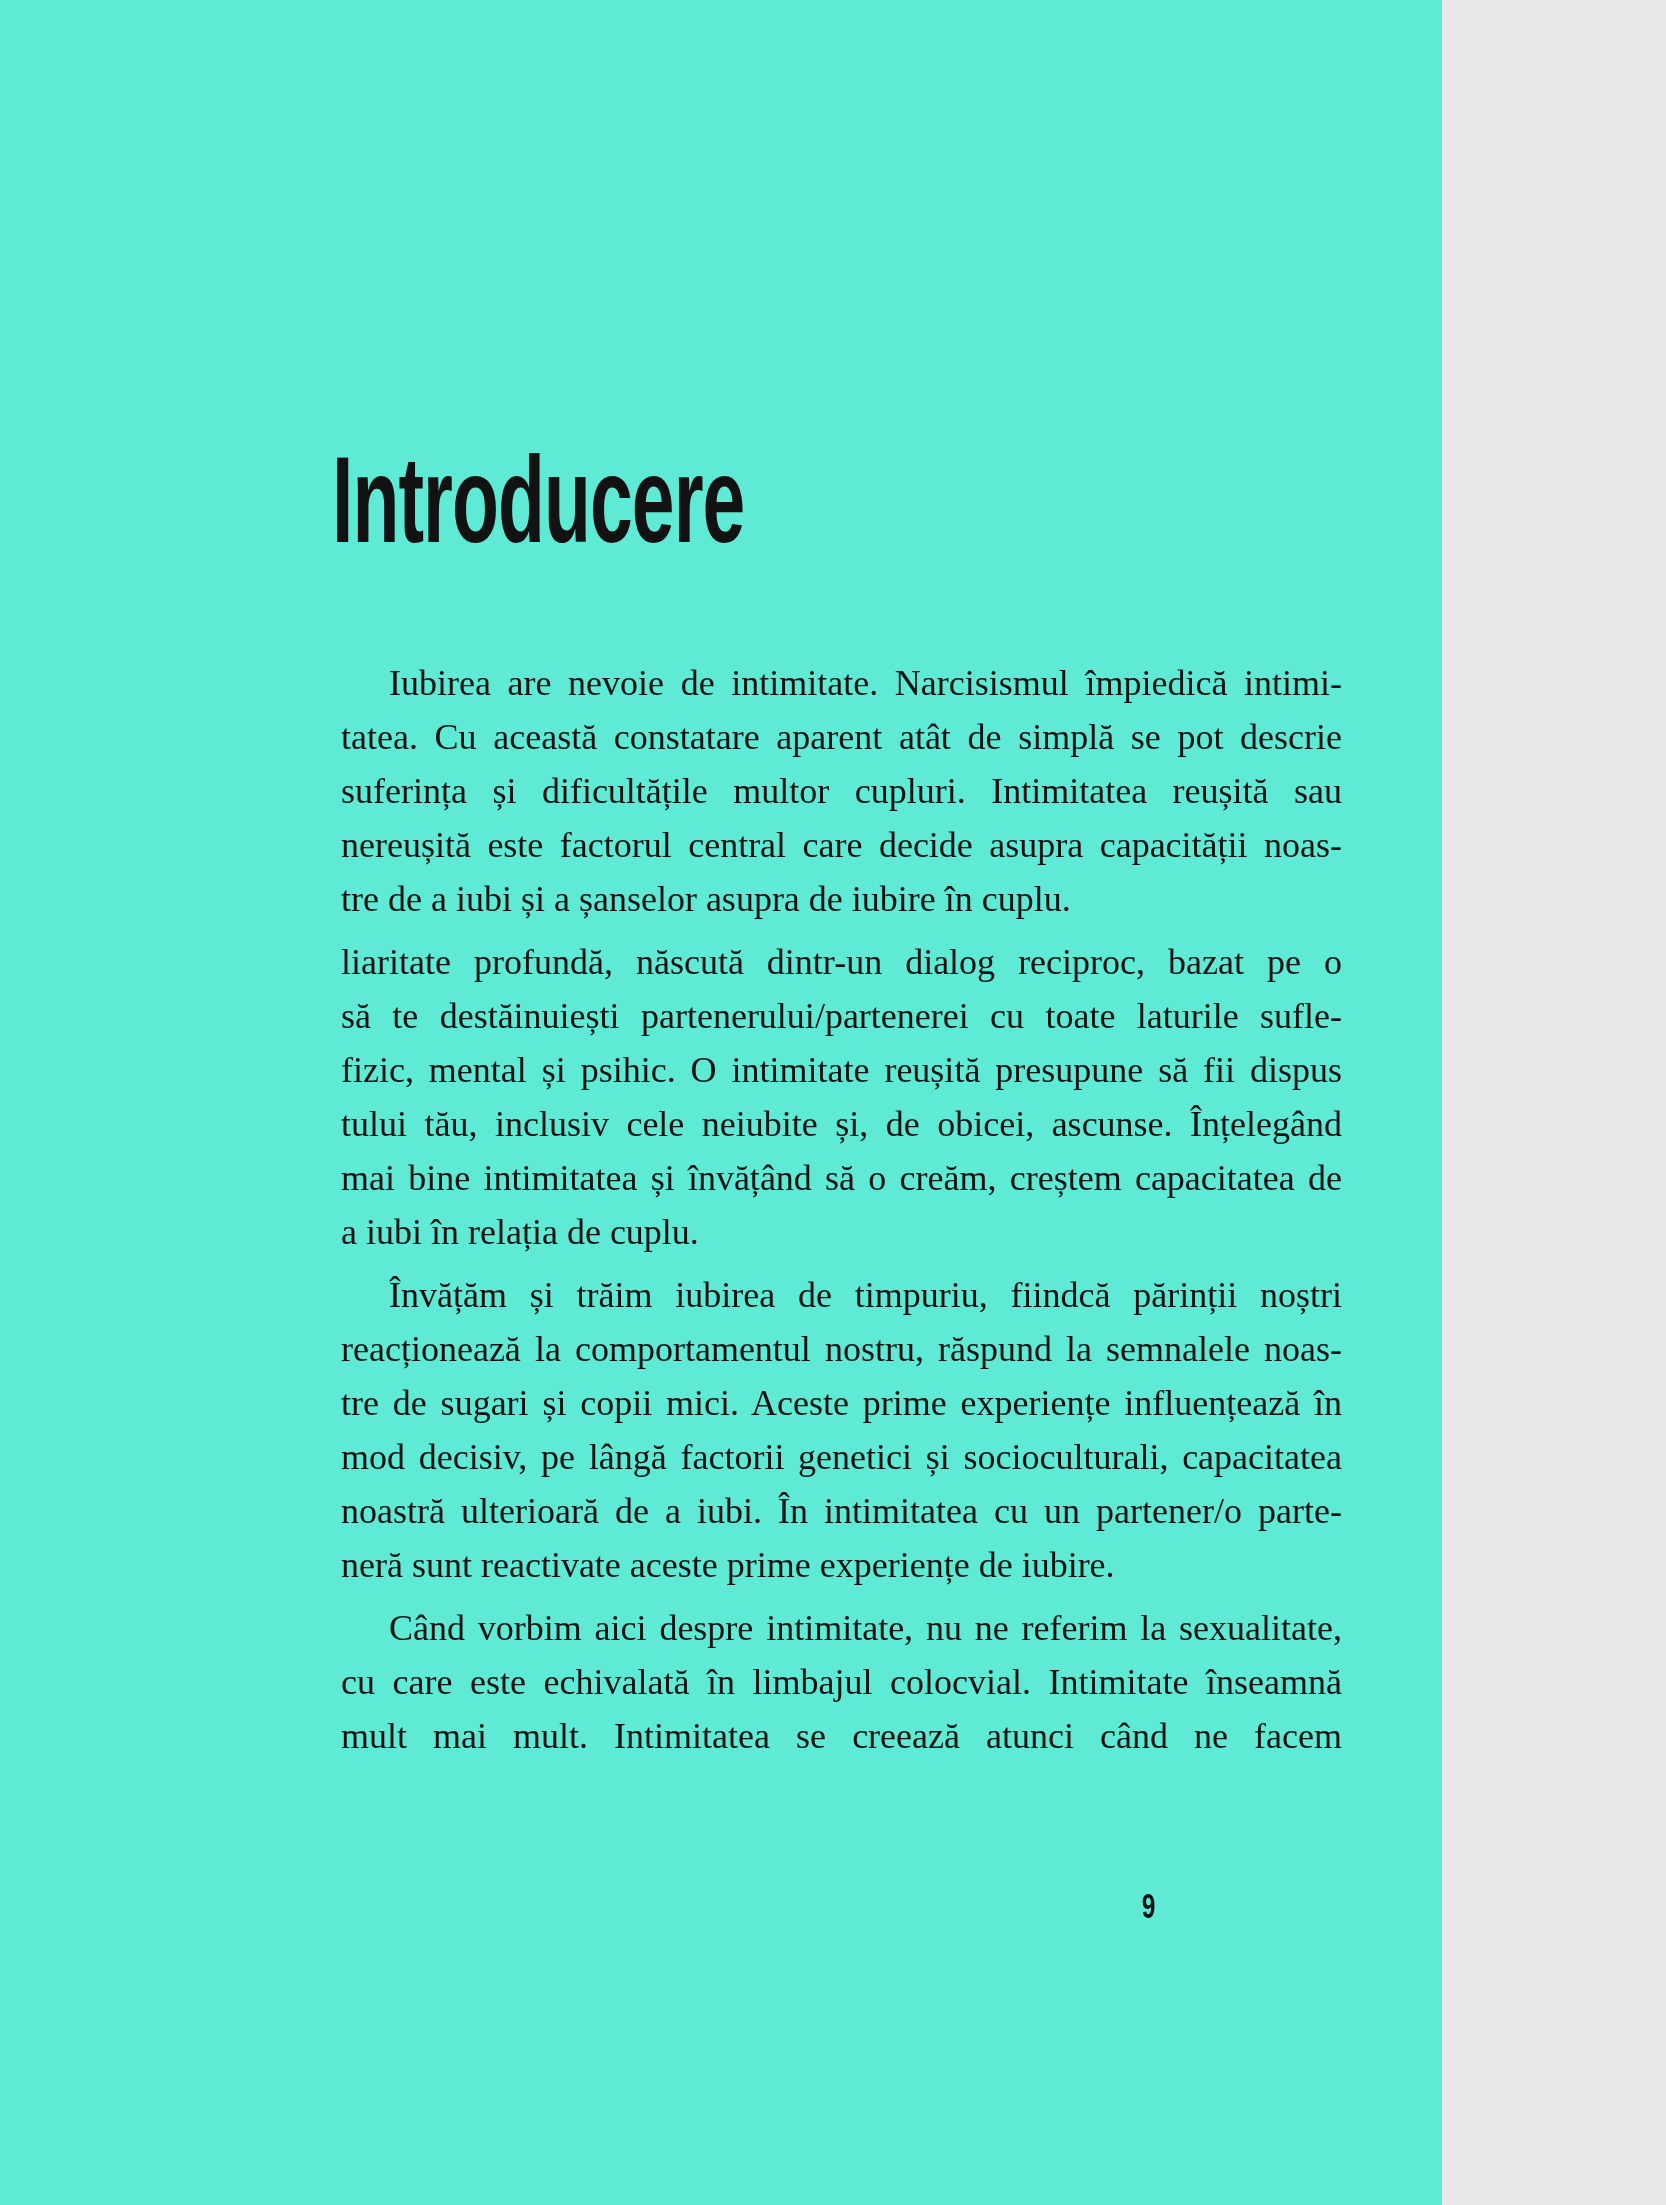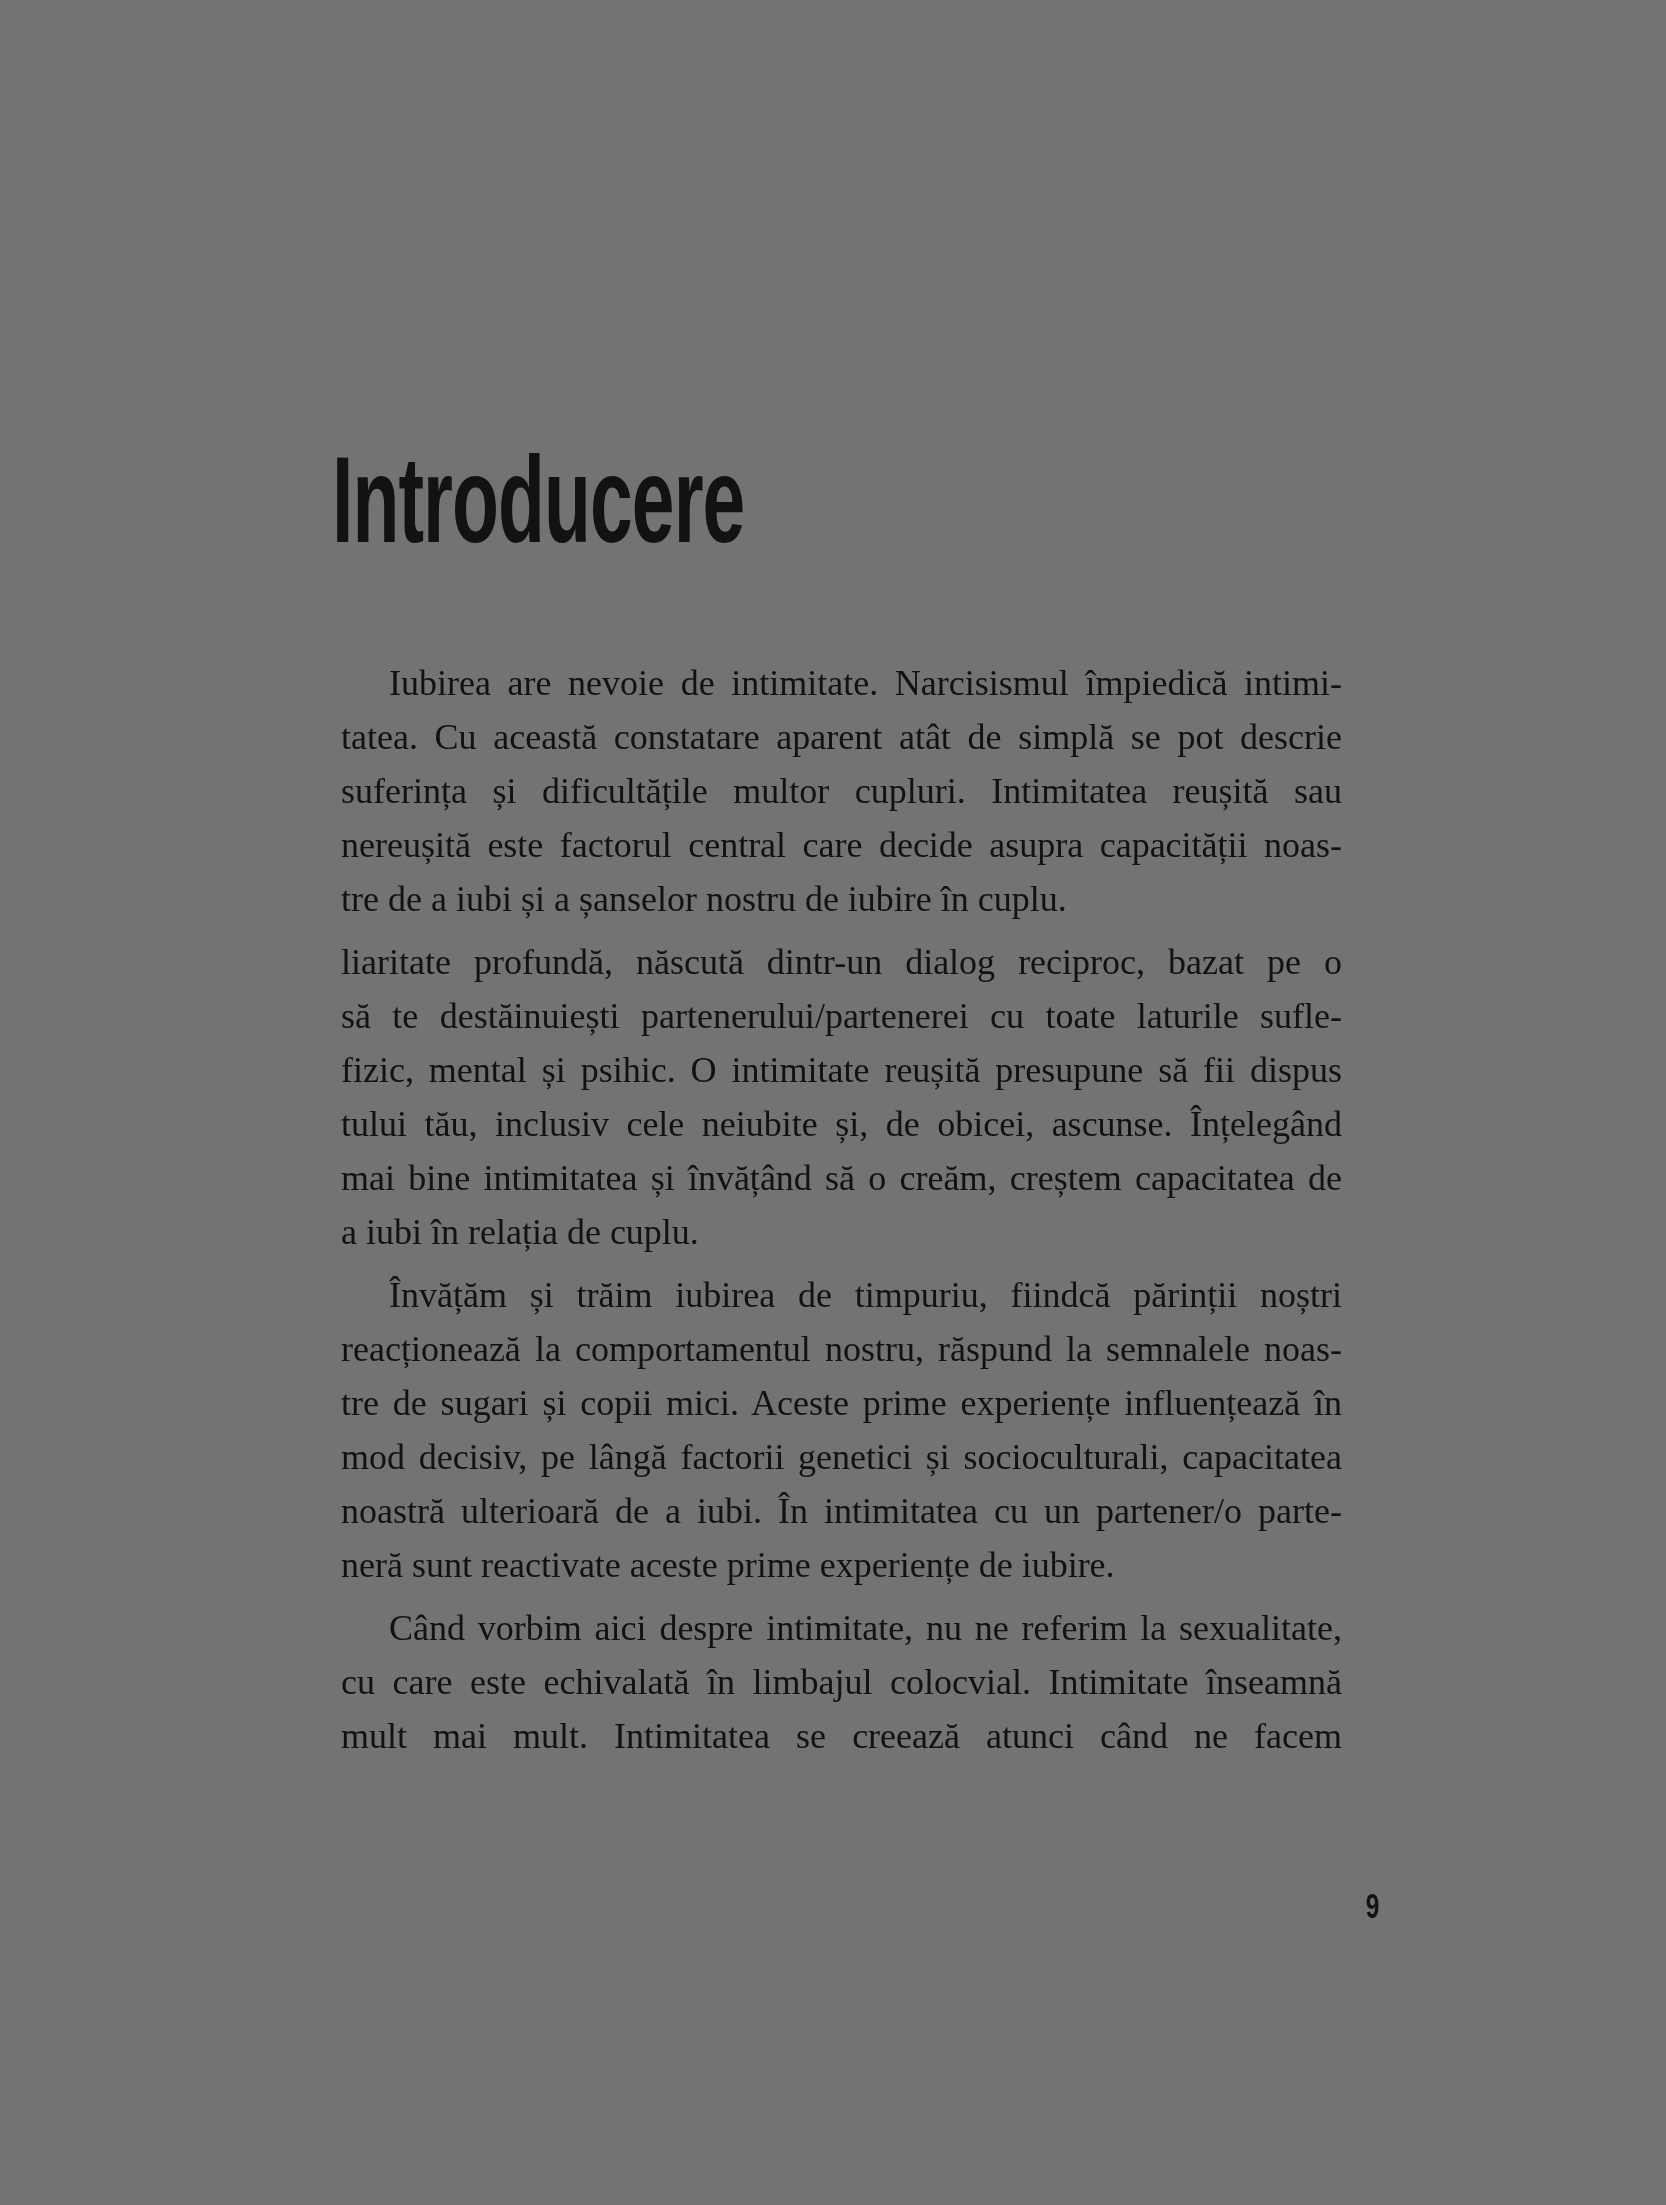--- a/index.html
+++ b/index.html
@@ -2,23 +2,23 @@
 <html style="font-size:12px"><head>
 <meta charset="utf-8">
 <style>
   html, body {
     margin: 0;
     padding: 0;
     background: #e8e8e8;
   }
   .page {
     position: relative;
-    width: 1666px;
+    width: 1442px;
     height: 2205px;
-    background: #737373;
+    background: #5eead4;
     overflow: hidden;
     font-family: "Liberation Serif", "DejaVu Serif", serif;
   }
   .title {
     position: absolute;
     left: 332px;
     top: 439px;
     margin: 0;
     font-family: "Liberation Sans", "DejaVu Sans", sans-serif;
     font-weight: 700;
@@ -68,21 +68,21 @@
 <body>
 
 <div class="page">
   <h1 class="title">Introducere</h1>
   <div class="body-text">
       <div class="para">
         <div class="line indent">Iubirea are nevoie de intimitate. Narcisismul împiedică intimi-</div>
         <div class="line">tatea. Cu această constatare aparent atât de simplă se pot descrie</div>
         <div class="line">suferința și dificultățile multor cupluri. Intimitatea reușită sau</div>
         <div class="line">nereușită este factorul central care decide asupra capacității noas-</div>
-        <div class="line last">tre de a iubi și a șanselor nostru de iubire în cuplu.</div>
+        <div class="line last">tre de a iubi și a șanselor asupra de iubire în cuplu.</div>
       </div>
       <div class="para">
         <div class="line">liaritate profundă, născută dintr-un dialog reciproc, bazat pe o</div>
         <div class="line">să te destăinuiești partenerului/partenerei cu toate laturile sufle-</div>
         <div class="line">fizic, mental și psihic. O intimitate reușită presupune să fii dispus</div>
         <div class="line">tului tău, inclusiv cele neiubite și, de obicei, ascunse. Înțelegând</div>
         <div class="line">mai bine intimitatea și învățând să o creăm, creștem capacitatea de</div>
         <div class="line last">a iubi în relația de cuplu.</div>
       </div>
       <div class="para">

